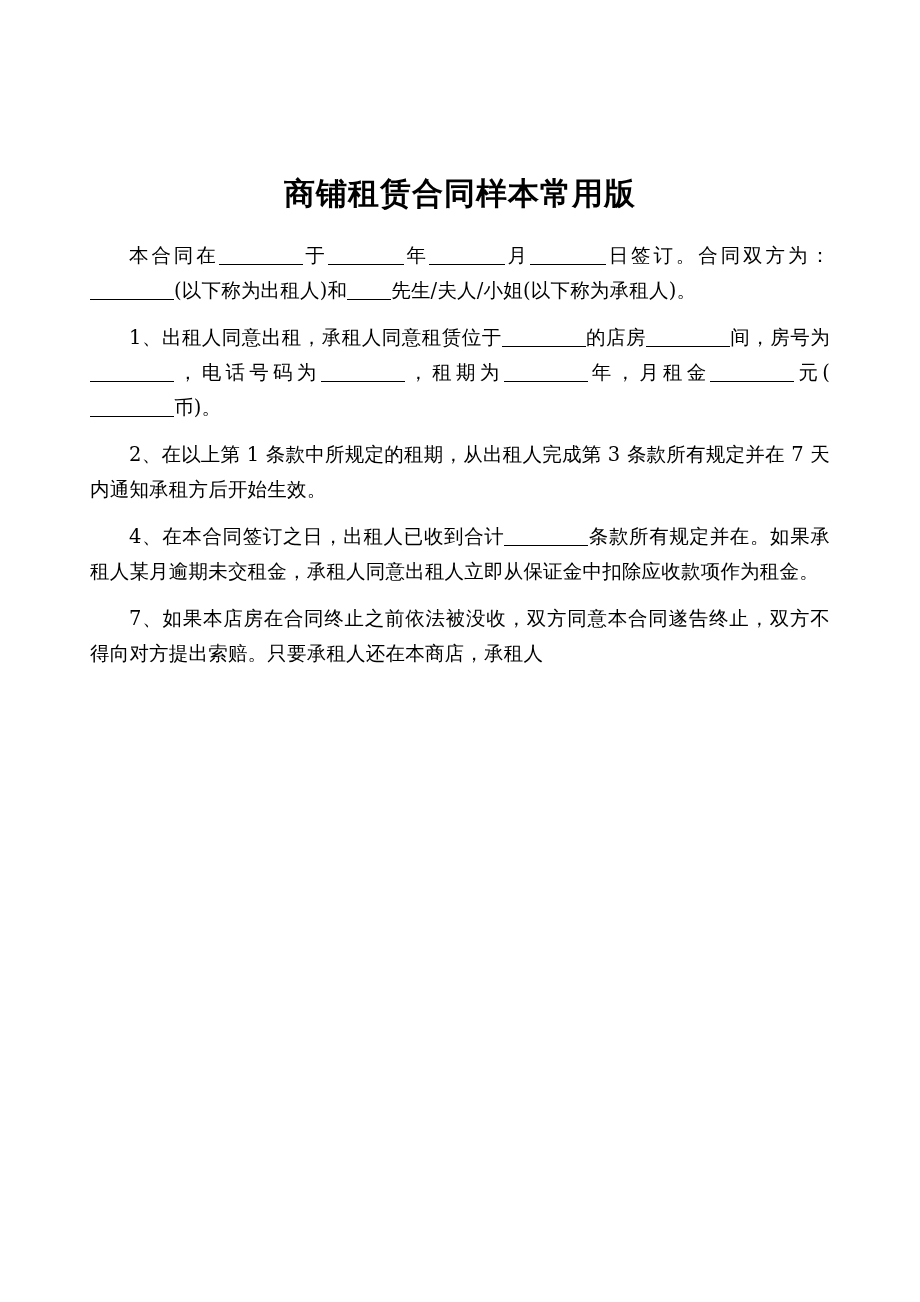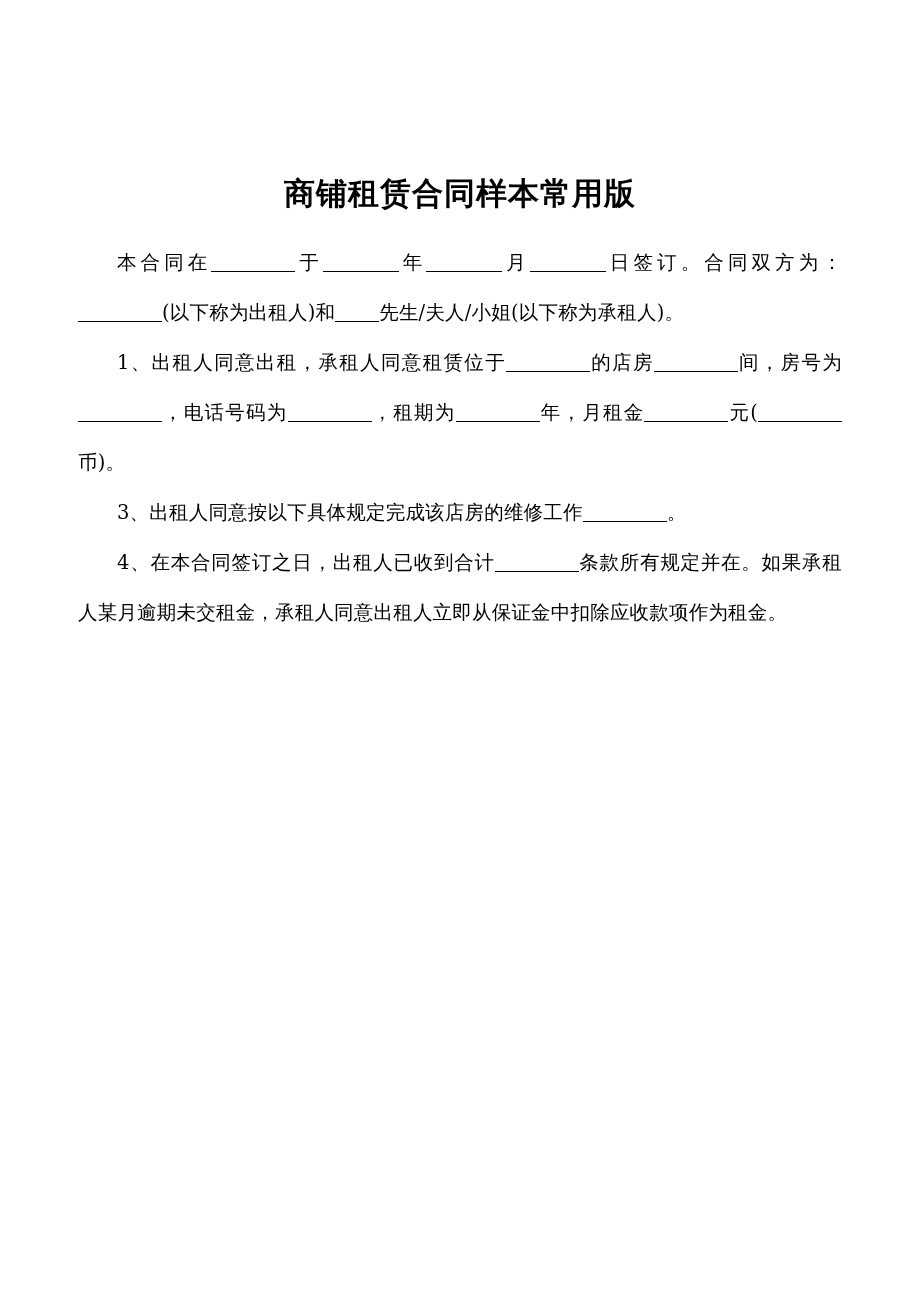--- a/index.html
+++ b/index.html
@@ -29,23 +29,23 @@
     margin: 0;
     padding-top: 175px;
     line-height: 1.2;
     font-family: "DejaVu Sans", "Liberation Sans", sans-serif;
   }
   .body-text {
     margin-top: 26px;
   }
   .para {
     font-size: 19.5px;
-    line-height: 50px;
+    line-height: 35px;
     text-align: justify;
-    margin: 0;
+    margin: 12px;
     letter-spacing: 0.2px;
   }
   .para.indent {
     text-indent: 2em;
   }
   .para.gap {
     margin-top: 28px;
   }
   .blank {
     display: inline-block;
@@ -58,16 +58,17 @@
   .b-sm { width: 44px; }
 </style>
 </head>
 <body>
 
 <div class="page">
   <h1 class="doc-title">商铺租赁合同样本常用版</h1>
   <div class="body-text">
       <p class="para indent"><span>本合同在</span><span class="blank b-lg"></span><span>于</span><span class="blank b-md"></span><span>年</span><span class="blank b-md"></span><span>月</span><span class="blank b-md"></span><span>日签订。合同双方为：</span><span class="blank b-lg"></span><span>(以下称为出租人)和</span><span class="blank b-sm"></span><span>先生/夫人/小姐(以下称为承租人)。</span></p>
       <p class="para indent"><span>1、出租人同意出租，承租人同意租赁位于</span><span class="blank b-lg"></span><span>的店房</span><span class="blank b-lg"></span><span>间，房号为</span><span class="blank b-lg"></span><span>，电话号码为</span><span class="blank b-lg"></span><span>，租期为</span><span class="blank b-lg"></span><span>年，月租金</span><span class="blank b-lg"></span><span>元(</span><span class="blank b-lg"></span><span>币)。</span></p>
-      <p class="para indent"><span>3、出租人同意按以下具体规定完成该店房的维修工作</span><span class="blank b-lg"></span><span>。</span></p>
+      <p class="para indent"><span>2、在以上第 1 条款中所规定的租期，从出租人完成第 3 条款所有规定并在 7 天内通知承租方后开始生效。</span></p>
       <p class="para indent"><span>4、在本合同签订之日，出租人已收到合计</span><span class="blank b-lg"></span><span>条款所有规定并在。如果承租人某月逾期未交租金，承租人同意出租人立即从保证金中扣除应收款项作为租金。</span></p>
+      <p class="para indent"><span>7、如果本店房在合同终止之前依法被没收，双方同意本合同遂告终止，双方不得向对方提出索赔。只要承租人还在本商店，承租人</span></p>
     </div>
 </div>
 
 </body></html>

